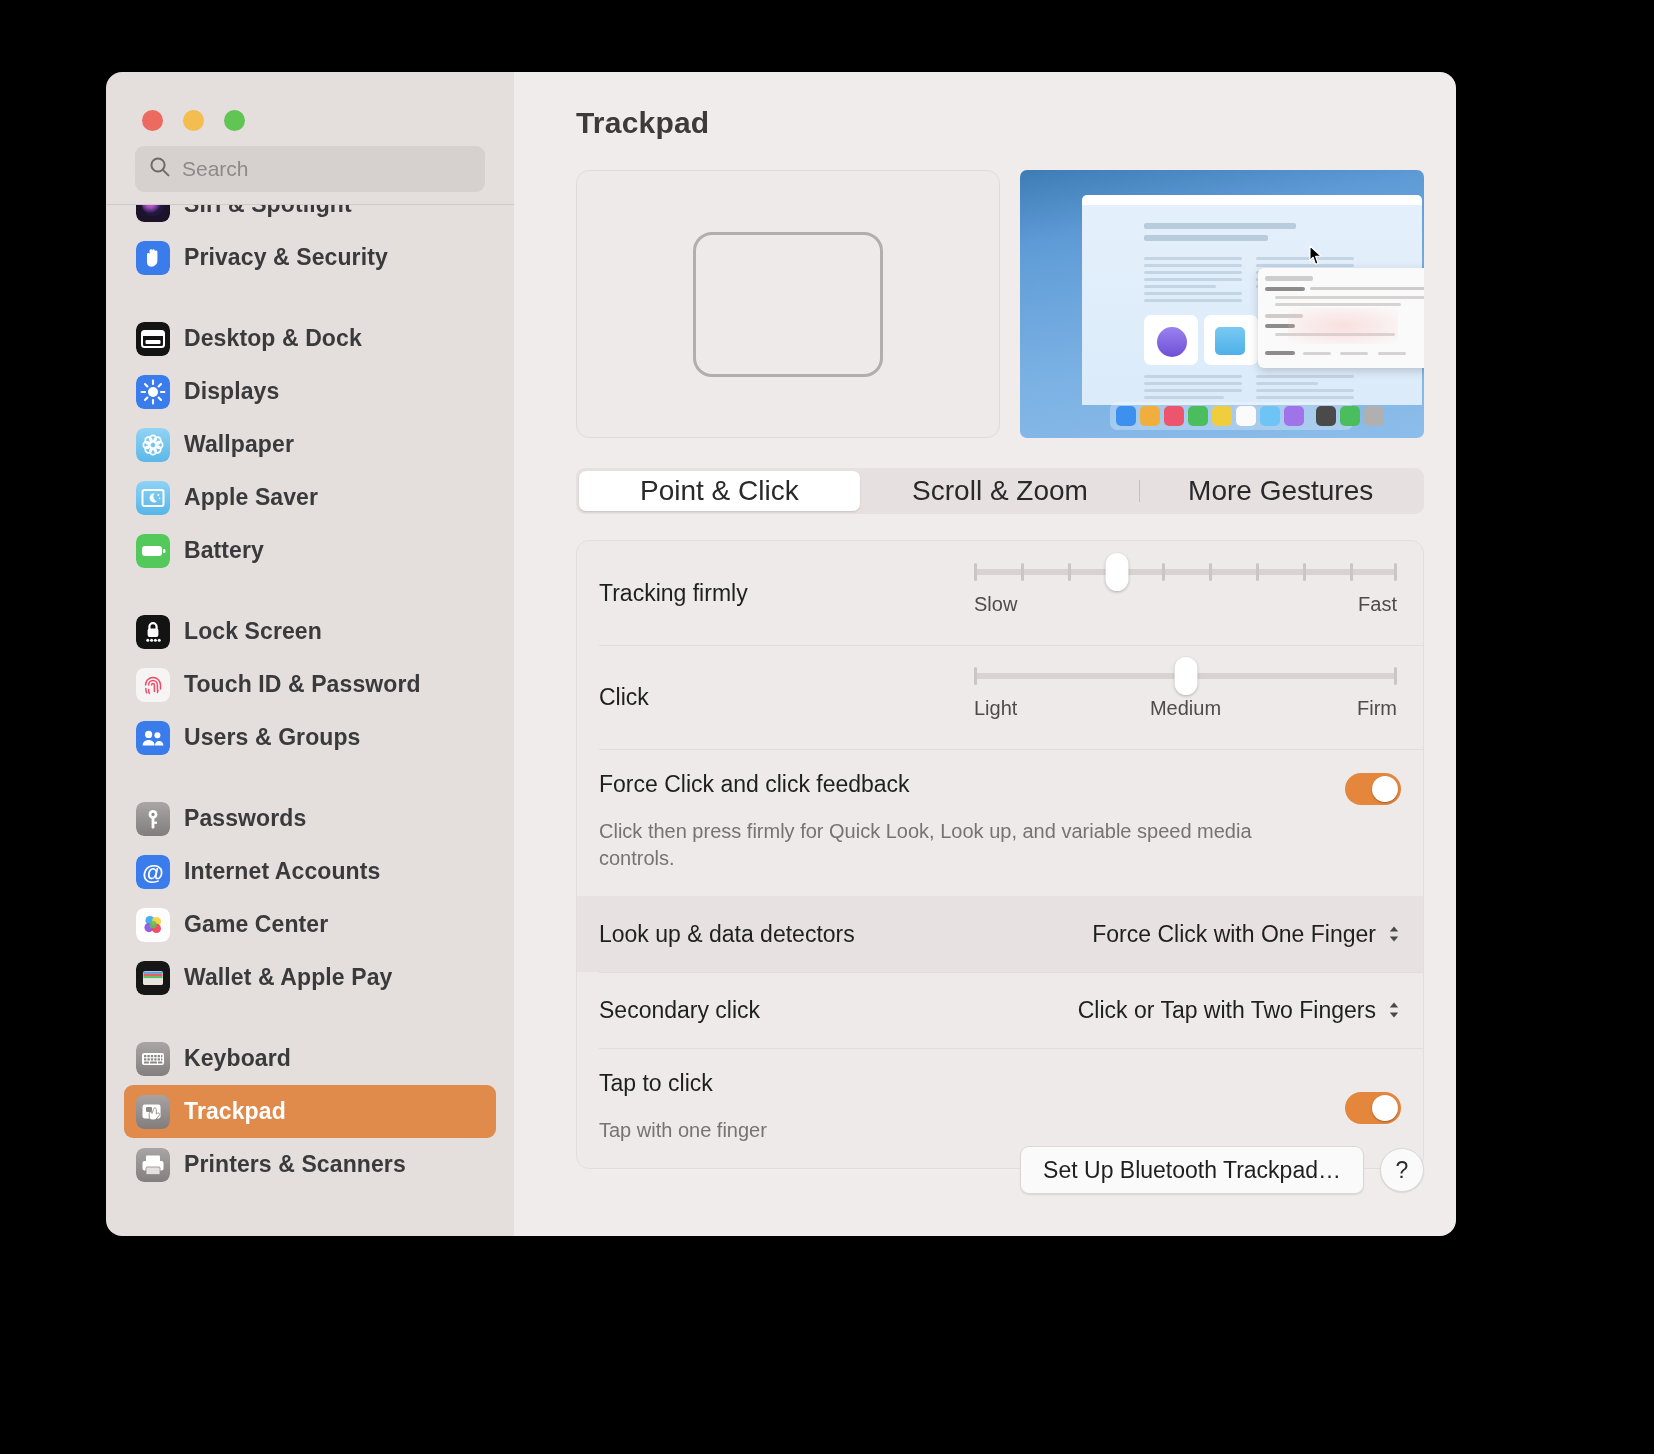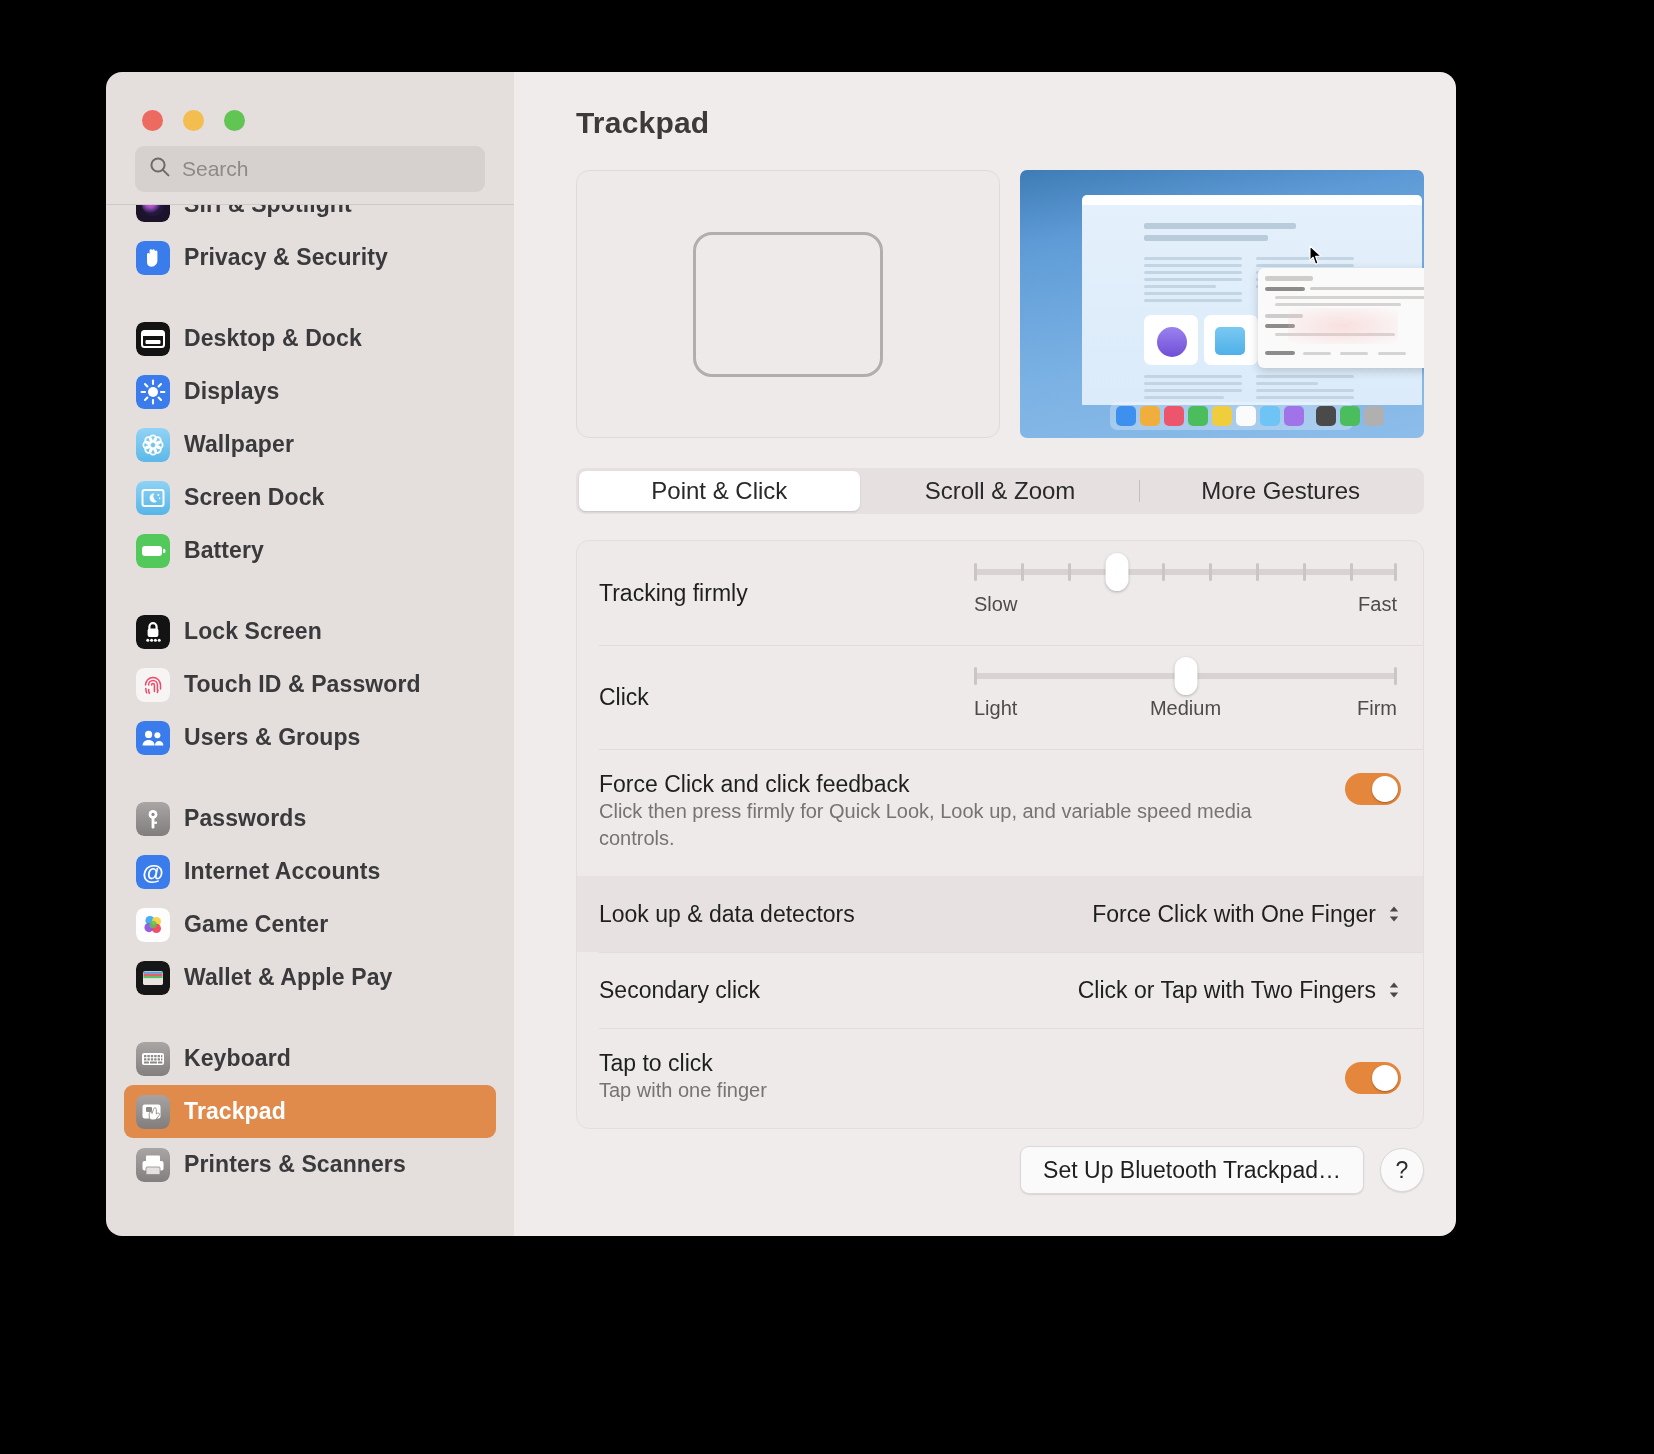--- a/index.html
+++ b/index.html
@@ -159,21 +159,21 @@
     align-items: center;
     padding: 3px;
     position: relative;
   }
   .tab {
     flex: 1 1 0;
     height: 40px;
     display: flex;
     align-items: center;
     justify-content: center;
-    font-size: 24px;
+    font-size: 28px;
     color: #29282a;
     border-radius: 7px;
     position: relative;
     cursor: default;
   }
   .tab.active {
     background: #ffffff;
     box-shadow: 0 1px 2px rgba(0,0,0,0.14);
   }
   .tab-sep {
@@ -207,21 +207,21 @@
   .row.highlight { background: #e7e2e1; }
   .row.highlight::before { background: transparent; }
   .row-label {
     font-size: 23px;
     color: #1f1f20;
     flex: 0 0 auto;
   }
   .row-sub {
     font-size: 20px;
     color: #777372;
-    margin-top: 0;
+    margin-top: 20px;
     line-height: 1.35;
   }
 
   
   .slider-row { height: 104px; }
   .slider-row .row-label { width: 375px; }
   .slider-area { flex: 1 1 auto; position: relative; padding-right: 4px; }
   .track {
     height: 6px;
     background: #d8d3d2;
@@ -490,21 +490,21 @@
                       <stop offset="100%" stop-color="#56b6e8"></stop>
                     </linearGradient>
                   </defs>
                 <rect width="34" height="34" rx="8" fill="url(#g-ss)"></rect>
                 <rect x="6.5" y="9" width="21" height="16" rx="2" fill="none" stroke="#ffffff" stroke-width="2"></rect>
                 <path d="M18.4 12.2a4.6 4.6 0 1 0 2.6 8.2 5.4 5.4 0 0 1-2.6-8.2z" fill="#ffffff"></path>
                 <circle cx="22.4" cy="14" r="1" fill="#ffffff"></circle>
                   <circle cx="23.6" cy="17.4" r="0.8" fill="#ffffff"></circle>
               </svg>
             </span>
-            <span class="nav-label">Screen Dock</span>
+            <span class="nav-label">Apple Saver</span>
           </div>
           <div class="nav-item">
             <span class="ic">
               <svg width="34" height="34" viewBox="0 0 34 34">
                 <rect width="34" height="34" rx="8" fill="#52c95a"></rect>
                 <rect x="6" y="12" width="20" height="10" rx="3" fill="#ffffff"></rect>
                 <rect x="27" y="15" width="2.4" height="4" rx="1.1" fill="#ffffff"></rect>
               </svg>
             </span>
             <span class="nav-label">Battery</span>

